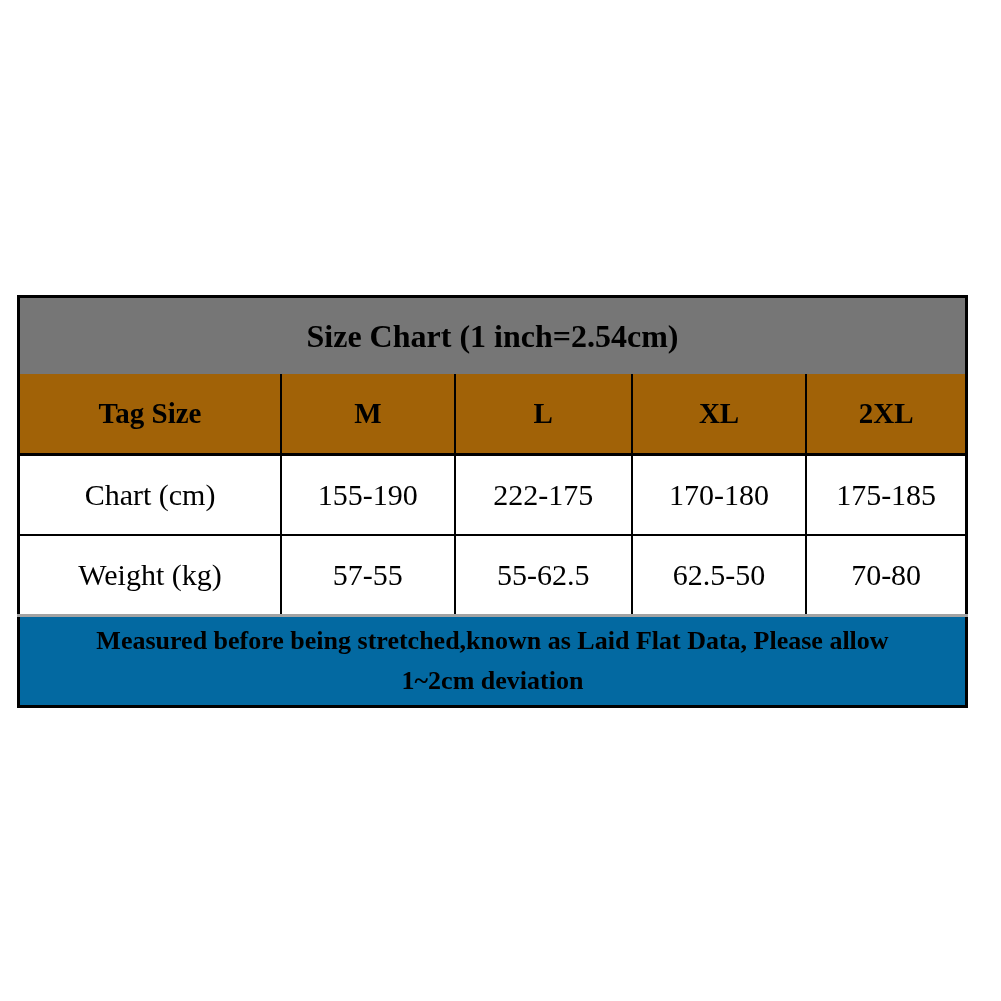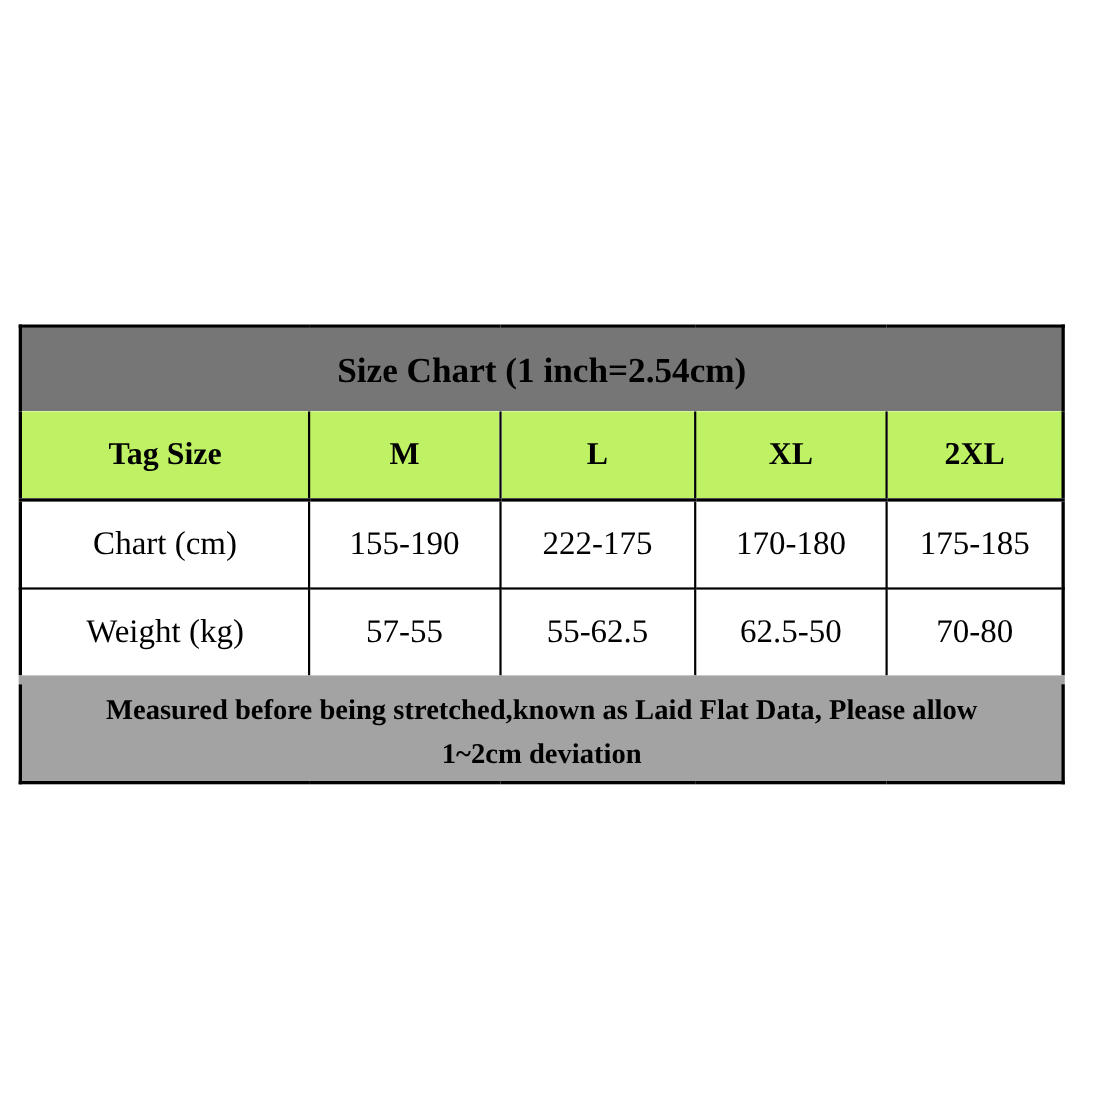--- a/index.html
+++ b/index.html
@@ -31,43 +31,43 @@
     margin-left: 24px;
   }
   td.title-cell {
     background: #767676;
     height: 76px;
     font-weight: bold;
     font-size: 32px;
     border: none;
   }
   tr.header-row td {
-    background: #bef264;
+    background: #a16207;
     height: 79px;
     font-weight: bold;
     font-size: 29px;
     border-left: 2px solid #000000;
     border-right: 2px solid #000000;
     border-top: none;
     border-bottom: 3px solid #000000;
   }
   tr.data-row td {
     background: #ffffff;
     height: 78px;
     font-size: 30px;
     border: 2px solid #000000;
   }
   td.footer-cell {
-    background: #a3a3a3;
+    background: #0369a1;
     height: 88px;
     font-weight: bold;
     font-size: 26px;
     line-height: 40px;
     border: none;
-    border-top: 8px solid #a3a3a3;
+    border-top: 3px solid #a3a3a3;
   }
   td.footer-cell .line {
     display: block;
   }
 </style>
 </head>
 <body>
 
 <table class="size-chart">
   <colgroup>

